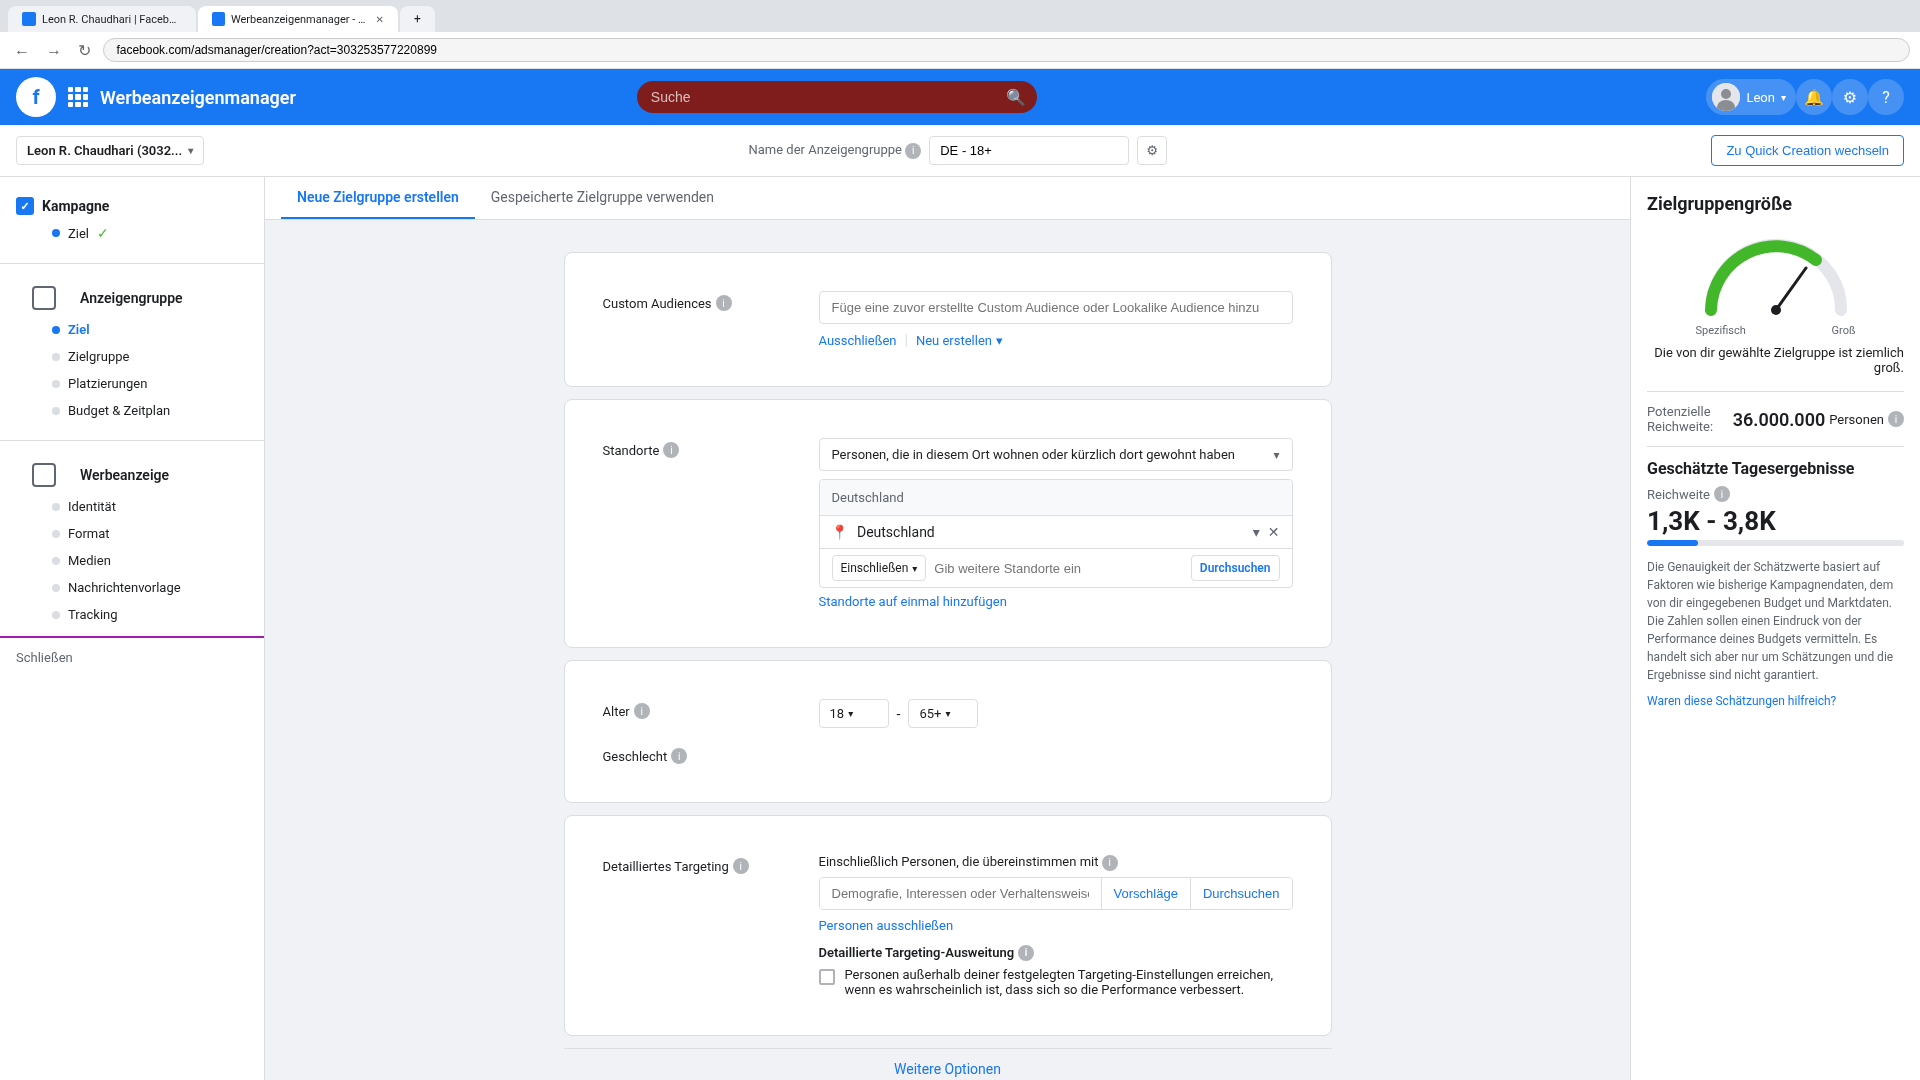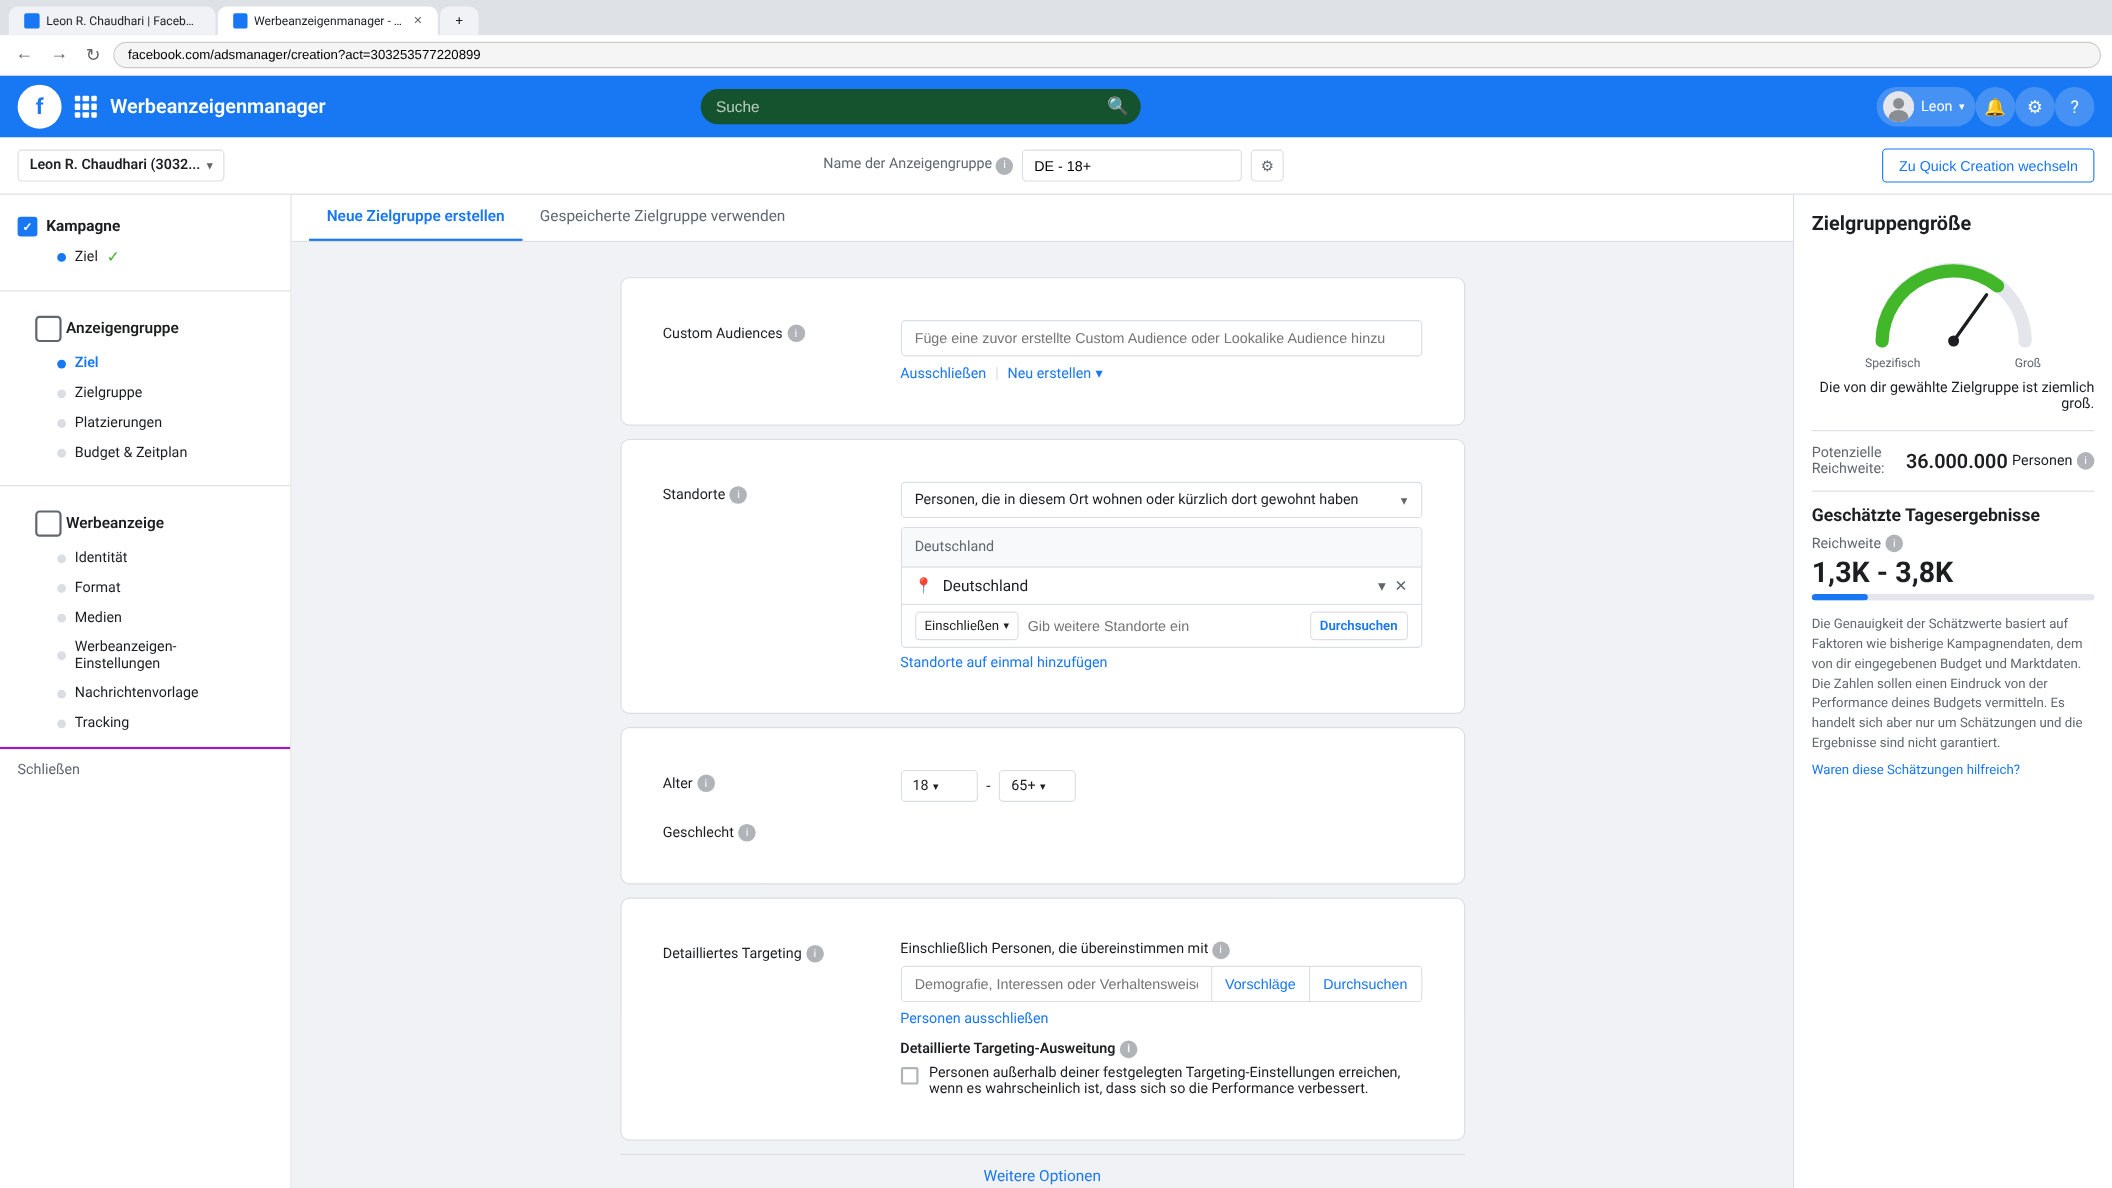--- a/index.html
+++ b/index.html
@@ -18,21 +18,21 @@
     .address-bar-wrap { flex: 1; display: flex; align-items: center; gap: 6px; }
     .address-bar { flex: 1; border: 1px solid #ccc; border-radius: 12px; padding: 4px 12px; font-size: 12px; background: #f5f5f5; }
 
     
     .fb-header { background: #1877f2; display: flex; align-items: center; padding: 0 16px; height: 56px; gap: 12px; }
     .fb-logo { width: 40px; height: 40px; background: #fff; border-radius: 50%; display: flex; align-items: center; justify-content: center; font-size: 20px; font-weight: bold; color: #1877f2; flex-shrink: 0; }
     .fb-app-name { color: #fff; font-size: 18px; font-weight: 600; display: flex; align-items: center; gap: 8px; }
     .fb-grid-icon { display: grid; grid-template-columns: 1fr 1fr 1fr; gap: 2px; width: 20px; height: 20px; }
     .fb-grid-icon span { background: #fff; border-radius: 1px; }
     .fb-search { flex: 1; max-width: 400px; margin: 0 auto; display: flex; align-items: center; }
-    .fb-search input { width: 100%; padding: 8px 14px; border-radius: 20px; border: none; background: #14532d; color: #fff; font-size: 14px; }
+    .fb-search input { width: 100%; padding: 8px 14px; border-radius: 20px; border: none; background: #7f1d1d; color: #fff; font-size: 14px; }
     .fb-search input::placeholder { color: rgba(255,255,255,0.7); }
     .fb-search-btn { background: none; border: none; color: #fff; font-size: 16px; margin-left: -30px; cursor: pointer; }
     .fb-header-right { display: flex; align-items: center; gap: 0; margin-left: auto; }
     .fb-icon-btn { width: 36px; height: 36px; border-radius: 50%; background: rgba(255,255,255,0.2); display: flex; align-items: center; justify-content: center; color: #fff; cursor: pointer; font-size: 16px; }
     .fb-user-btn { display: flex; align-items: center; gap: 6px; color: #fff; cursor: pointer; background: rgba(255,255,255,0.2); padding: 4px 10px 4px 6px; border-radius: 20px; }
     .fb-avatar { width: 28px; height: 28px; border-radius: 50%; background: #e4e6eb; overflow: hidden; display: flex; align-items: center; justify-content: center; font-size: 12px; color: #666; }
 
     
     .sub-header { background: #fff; border-bottom: 1px solid #dadde1; padding: 0 16px; display: flex; align-items: center; height: 52px; gap: 16px; }
     .sub-header-left { display: flex; align-items: center; gap: 8px; }
@@ -54,21 +54,21 @@
     .sidebar-section-title { font-weight: 700; font-size: 14px; margin-bottom: 4px; display: flex; align-items: center; gap: 8px; }
     .sidebar-checkbox { width: 18px; height: 18px; background: #1877f2; border-radius: 3px; display: flex; align-items: center; justify-content: center; color: #fff; font-size: 11px; flex-shrink: 0; }
     .sidebar-item { display: flex; align-items: center; gap: 8px; padding: 6px 16px; cursor: pointer; color: #1c1e21; font-size: 13px; }
     .sidebar-item .dot { width: 8px; height: 8px; border-radius: 50%; background: #dadde1; flex-shrink: 0; }
     .sidebar-item .dot.active { background: #1877f2; }
     .sidebar-item .check { color: #42b72a; font-size: 14px; }
     .sidebar-item-label { font-size: 13px; }
     .sidebar-item.active-item { color: #1877f2; font-weight: 600; }
     .sidebar-item.indent { padding-left: 36px; }
     .sidebar-divider { border: none; border-top: 1px solid #dadde1; margin: 8px 0; }
-    .sidebar-section-header { display: flex; align-items: center; gap: 4px; padding: 6px 16px; font-size: 14px; font-weight: 600; }
+    .sidebar-section-header { display: flex; align-items: center; gap: 24px; padding: 6px 16px; font-size: 14px; font-weight: 600; }
     .sidebar-square-icon { width: 24px; height: 24px; border: 2px solid #606770; border-radius: 4px; display: flex; align-items: center; justify-content: center; flex-shrink: 0; }
     .sidebar-close { margin-top: auto; padding: 12px 16px; font-size: 13px; color: #606770; cursor: pointer; border-top: 2px solid #a21caf; }
 
     
     .content-area { flex: 1; overflow-y: auto; background: #f0f2f5; }
     .content-inner { max-width: 800px; margin: 0 auto; padding: 16px; }
 
     
     .tab-bar { display: flex; background: #fff; border-bottom: 1px solid #dadde1; padding: 0 16px; margin-bottom: 16px; }
     .tab-item { padding: 12px 16px; font-size: 14px; cursor: pointer; color: #606770; border-bottom: 2px solid transparent; }
@@ -290,24 +290,20 @@
       <div class="sidebar-item indent">
         <div class="dot"></div>
         <span class="sidebar-item-label">Format</span>
       </div>
       <div class="sidebar-item indent">
         <div class="dot"></div>
         <span class="sidebar-item-label">Medien</span>
       </div>
       <div class="sidebar-item indent">
         <div class="dot"></div>
-        <span class="sidebar-item-label">Werbeanzeigen-Einstellungen</span>
-      </div>
-      <div class="sidebar-item indent">
-        <div class="dot"></div>
         <span class="sidebar-item-label">Nachrichtenvorlage</span>
       </div>
       <div class="sidebar-item indent">
         <div class="dot"></div>
         <span class="sidebar-item-label">Tracking</span>
       </div>
     </div>
 
     <div class="sidebar-close">Schließen</div>
   </div>

